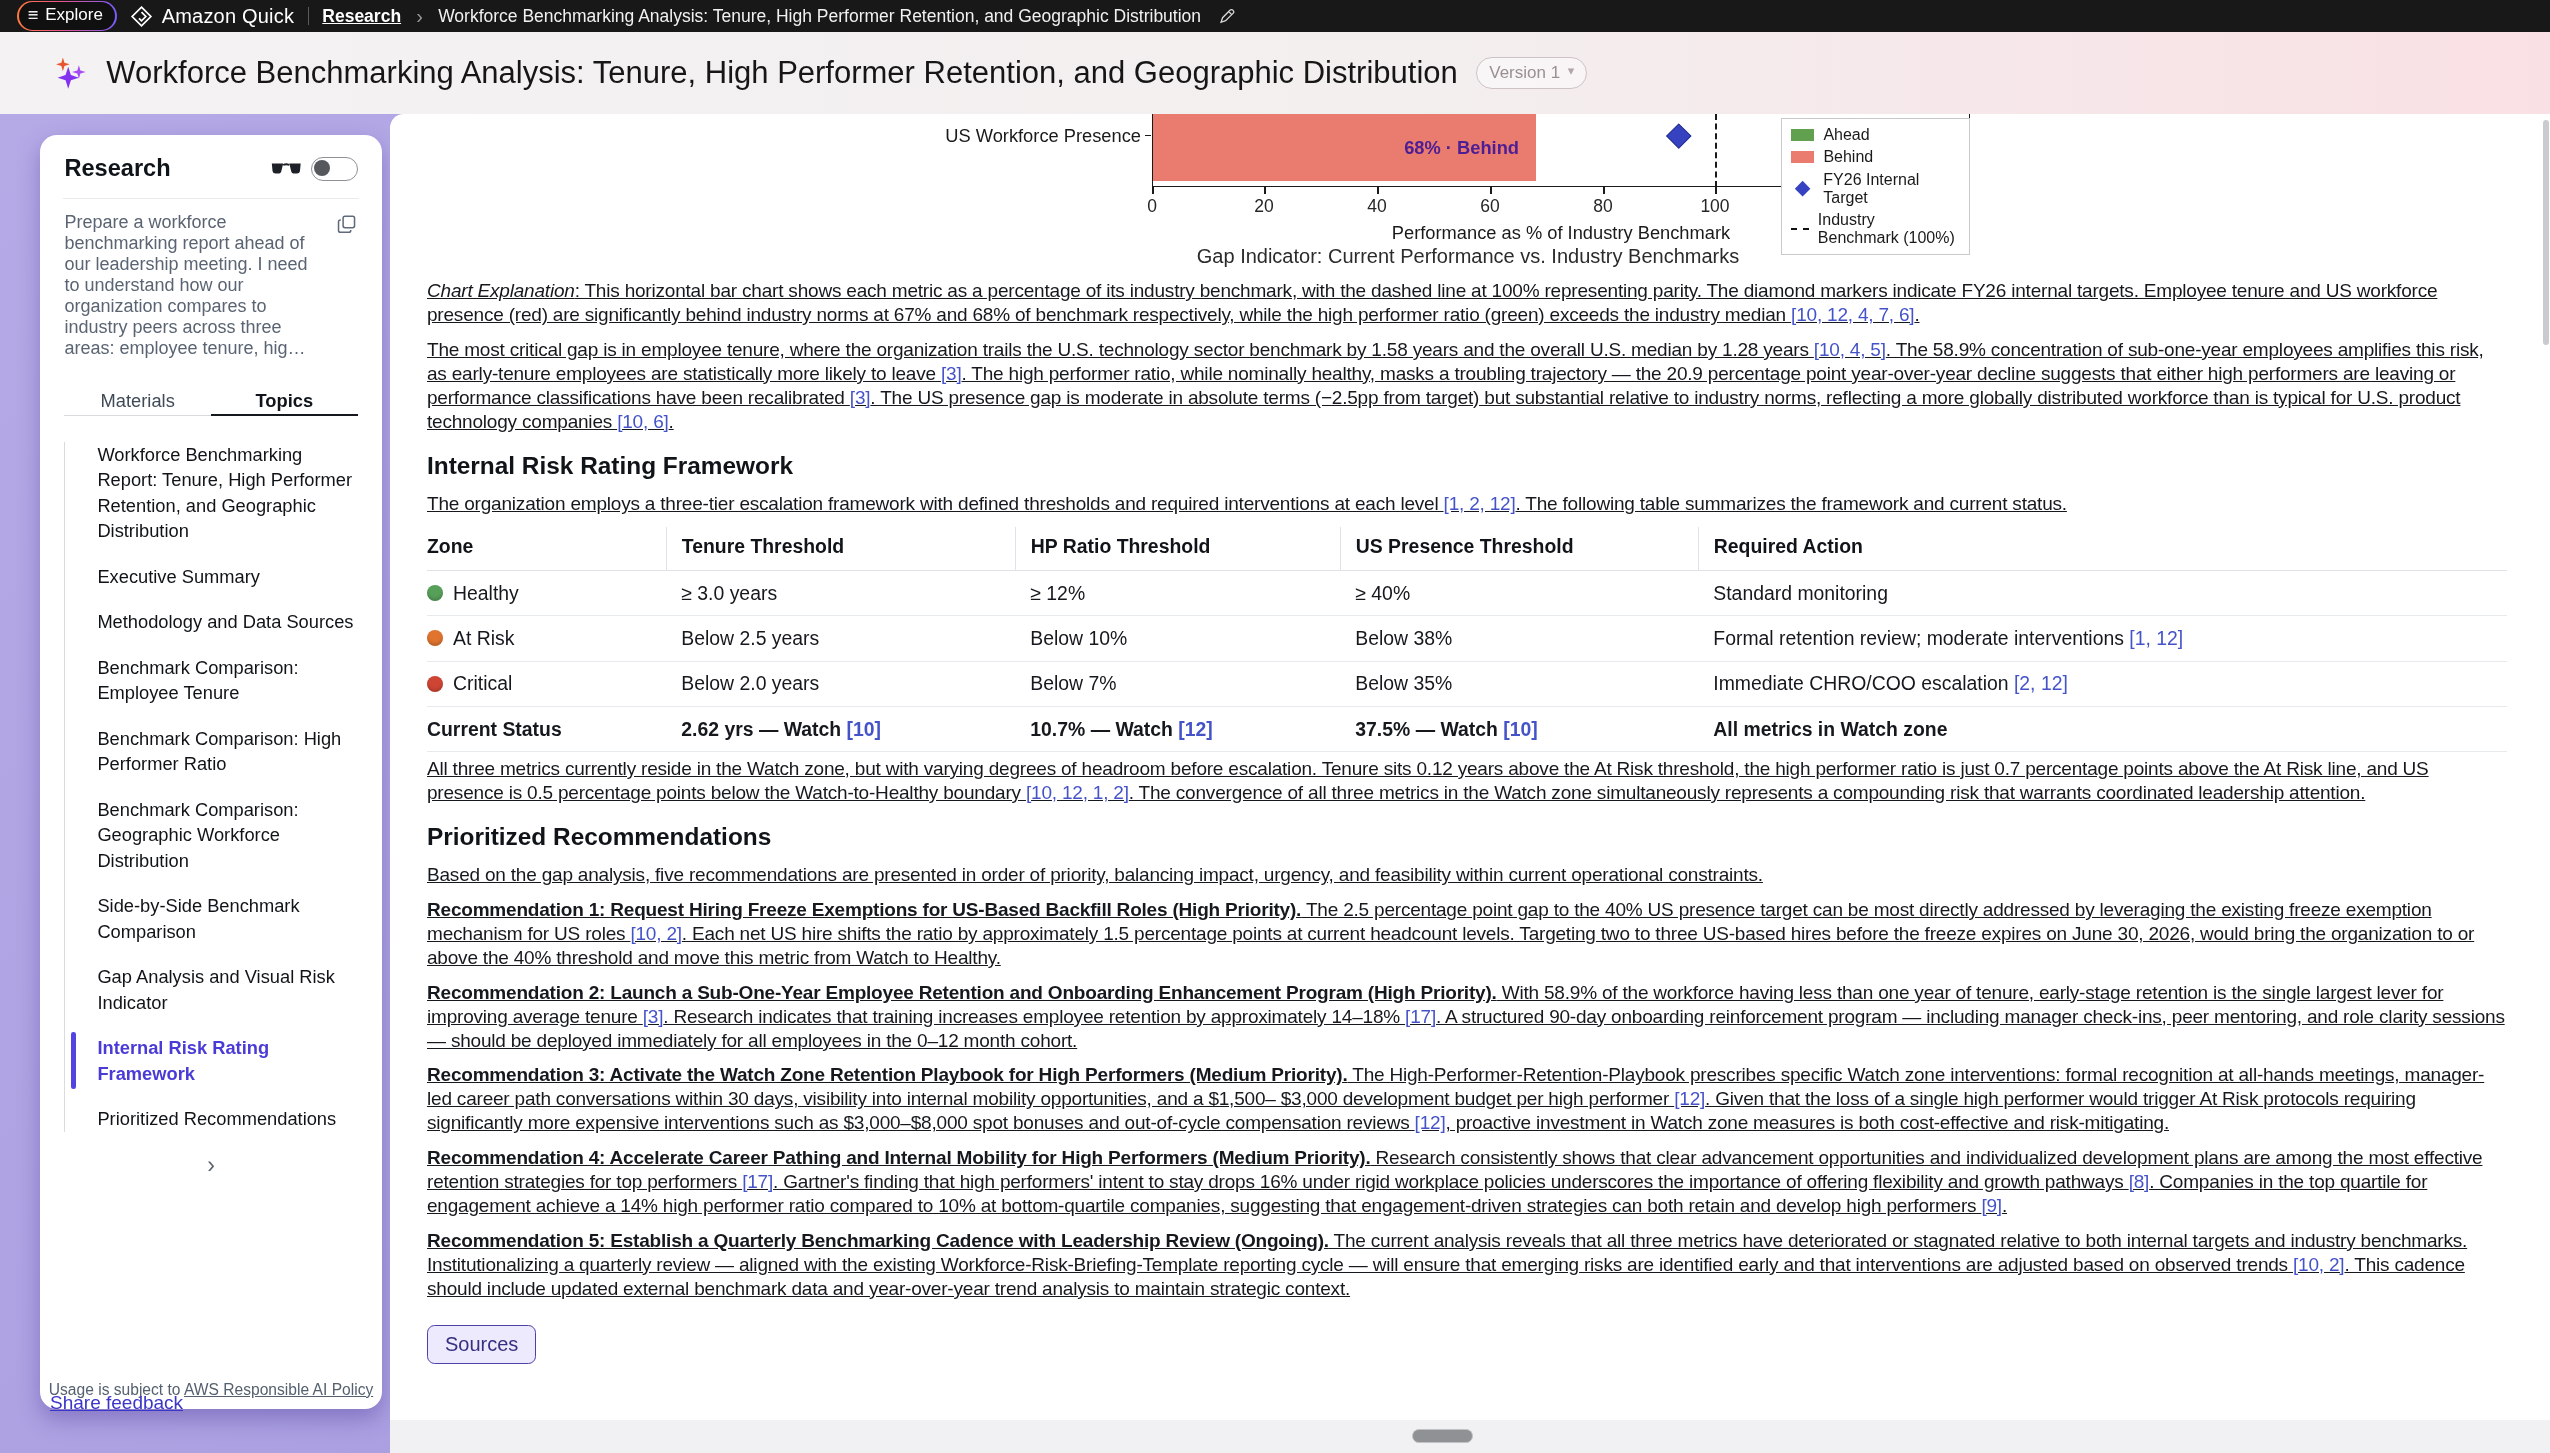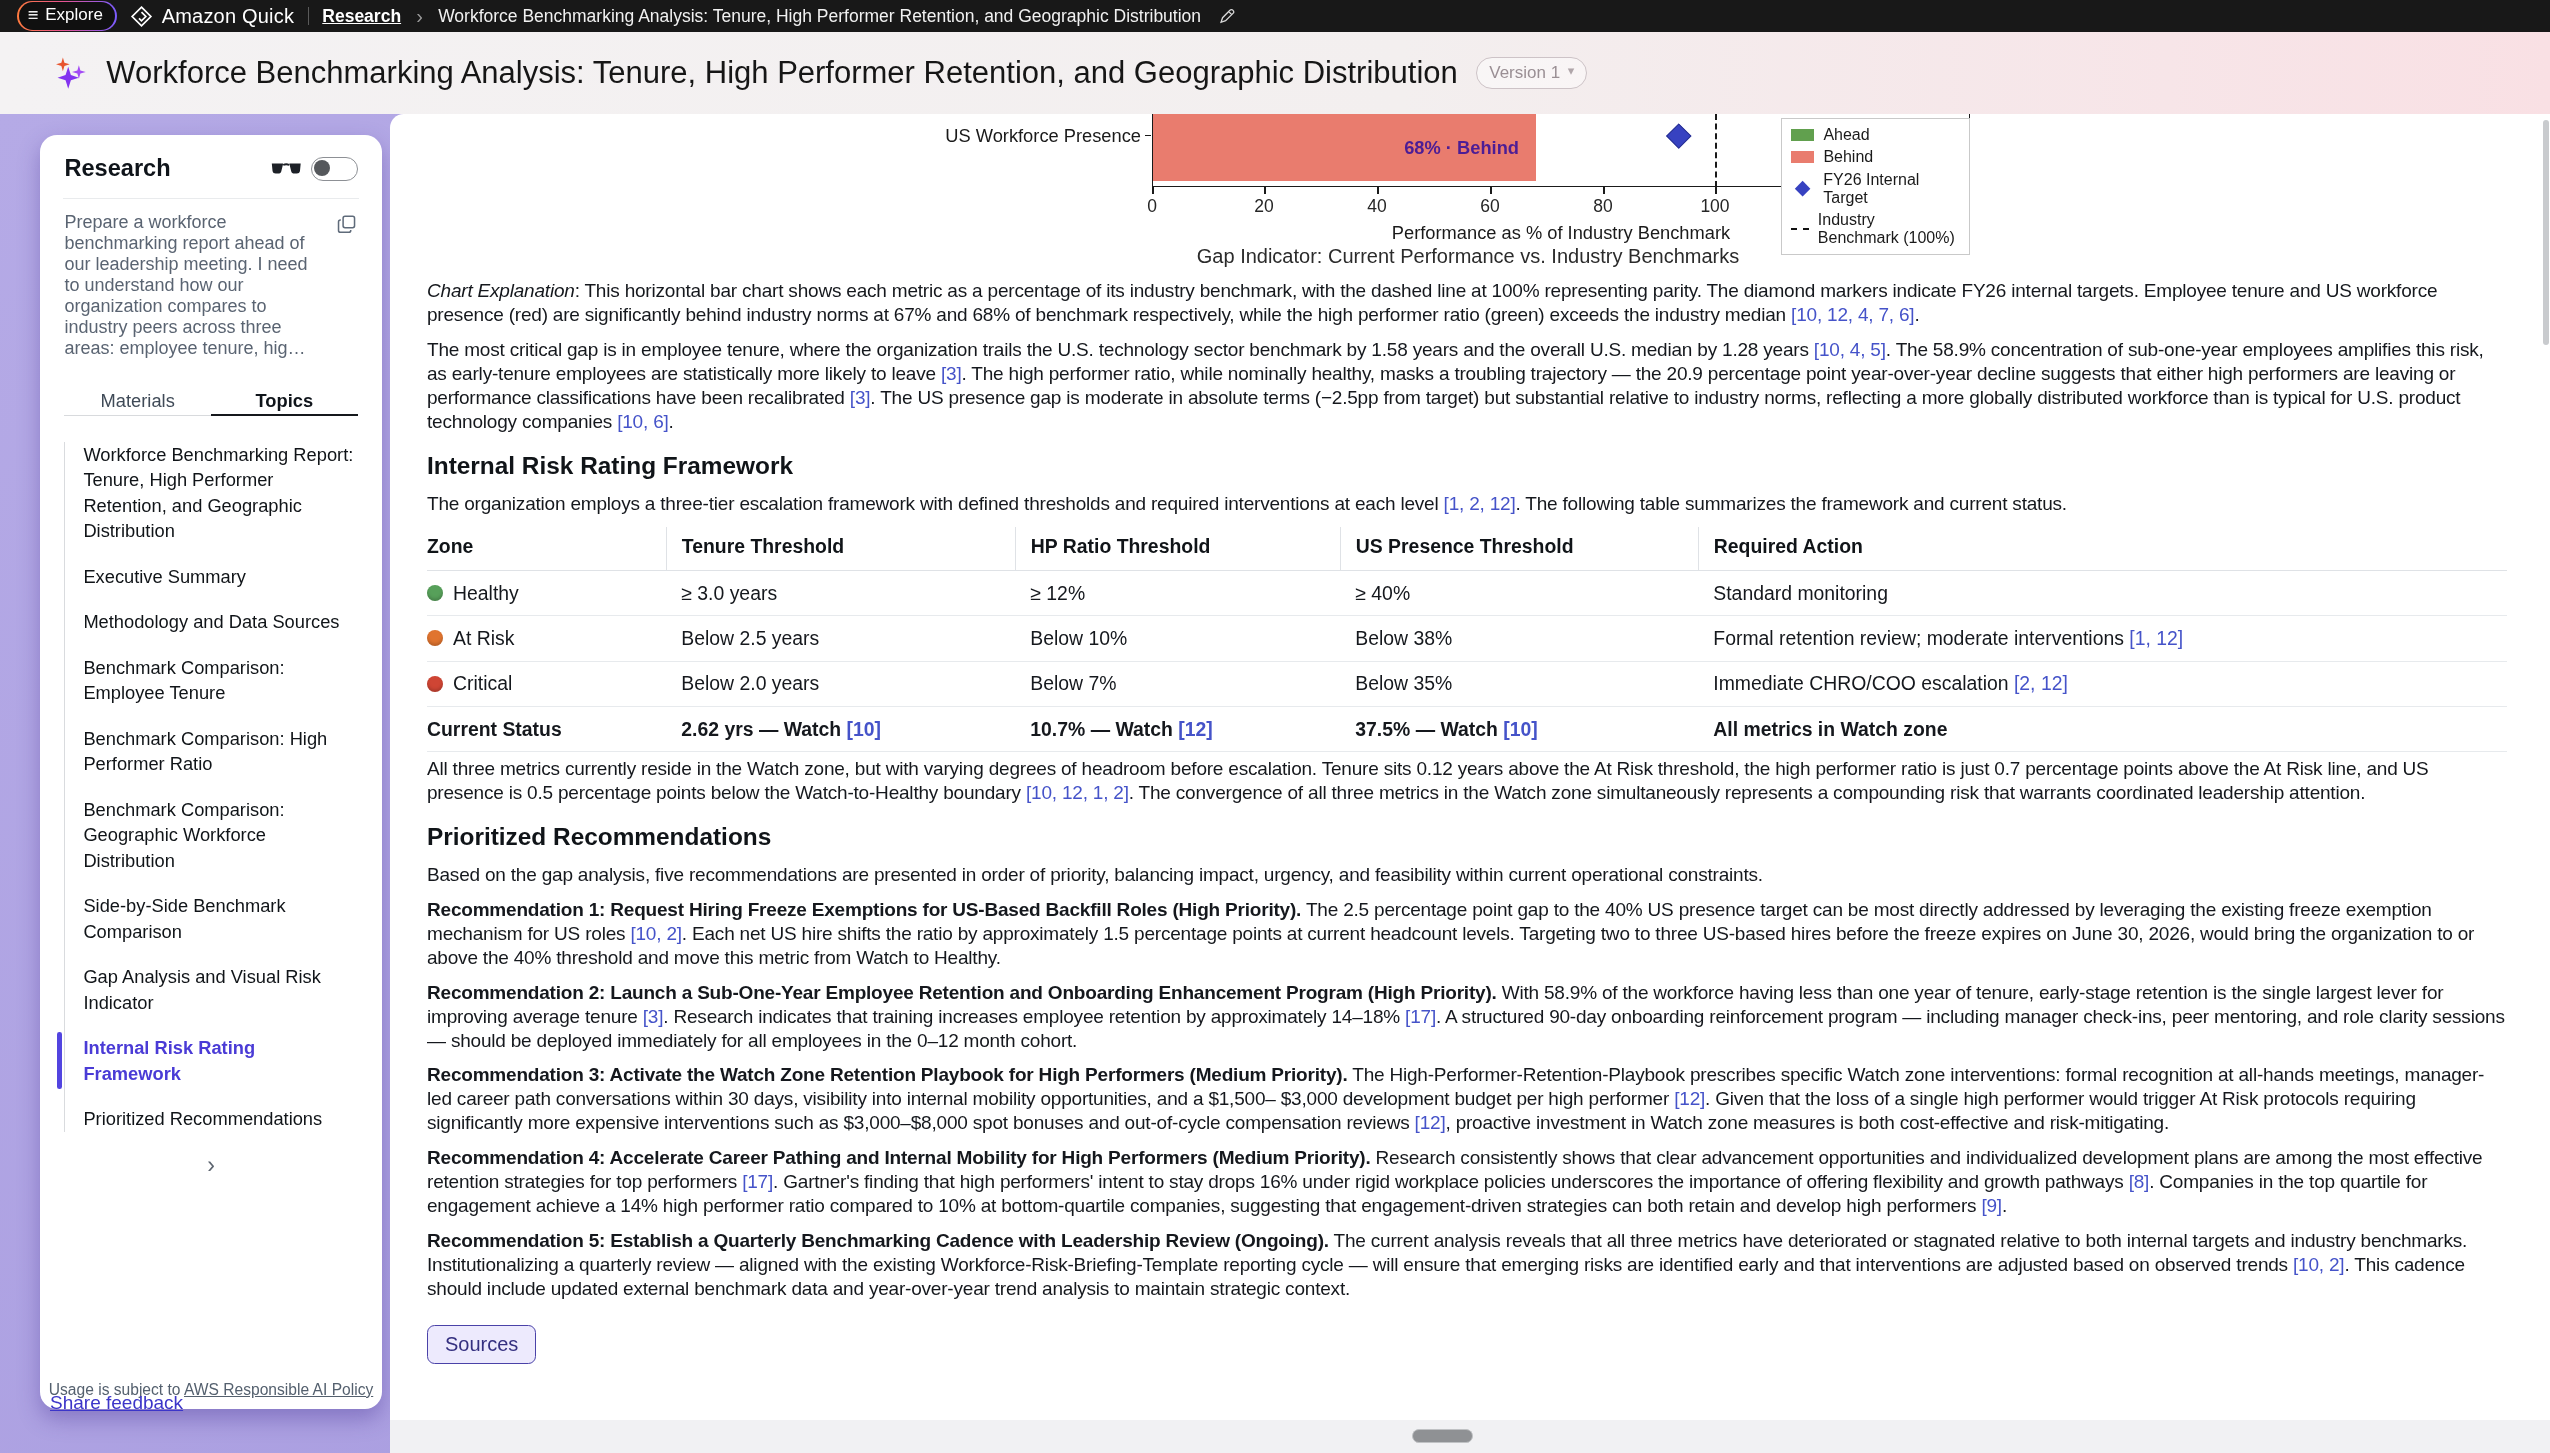--- a/index.html
+++ b/index.html
@@ -38,33 +38,33 @@
   .sb-controls{display:flex;align-items:center;gap:9.2px;}
   .toggle{width:47px;height:23.6px;border:1.5px solid #8d9095;border-radius:762px;position:relative;cursor:pointer;background:#fff;}
   .toggle .knob{position:absolute;left:2.3px;top:2.3px;width:16px;height:16px;border-radius:50%;background:#55585c;}
   .sb-divider{height:0.8px;background:#e9ebed;margin:15.3px -1.5px 13.7px -1.5px;}
   .prompt-row{display:flex;gap:10.7px;}
   .prompt{flex:1;font-size:18px;line-height:21px;color:#5a6472;}
   .copy-icon{flex:0 0 auto;cursor:pointer;margin-top:1.5px;}
   .tabs{display:flex;margin-top:30.5px;}
   .tab{flex:1;text-align:center;font-size:18.3px;color:#3f4a57;padding-bottom:2px;border-bottom:1.5px solid #d8dadd;cursor:pointer;}
   .tab.active{font-weight:700;color:#0f141a;border-bottom:2.3px solid #15181c;}
-  .topics{margin-top:26px;border-left:1.5px solid var(--rail);padding-left:18px;}
+  .topics{margin-top:26px;border-left:1.5px solid var(--rail);padding-left:32px;}
   .topic{position:relative;font-size:18.3px;line-height:25.5px;color:#101418;margin-bottom:20px;cursor:pointer;}
   .topic.active{color:var(--activeTopic);font-weight:700;}
   .topic.active::before{content:"";position:absolute;left:-26px;top:-3.1px;bottom:-3.1px;width:4.6px;border-radius:2.3px;background:var(--accent);}
   .topics-expand{text-align:center;font-size:23px;color:#5d6570;cursor:pointer;margin-top:1.5px;}
   .usage{position:absolute;bottom:10.7px;left:0;right:0;text-align:center;font-size:15.6px;color:#54606e;}
   .usage a{color:#54606e;text-decoration:underline;cursor:pointer;}
   .share-feedback{position:absolute;left:50px;top:1278px;font-size:19px;font-weight:500;color:#3c35c9;text-decoration:underline;cursor:pointer;}
 
   
   .main{position:absolute;left:390px;top:0;right:0;bottom:0;background:#fff;border-top-left-radius:13.7px;overflow:hidden;}
   .content{padding:0 43px 53px 37px;color:var(--ink);}
-  .content p{font-size:19px;line-height:24px;letter-spacing:-0.2px;margin-bottom:10.7px;}
+  .content p{font-size:19px;line-height:24px;letter-spacing:-0.2px;margin-bottom:10.7px;text-decoration:underline;}
   .content h2{font-size:24.4px;font-weight:700;color:#101418;margin:18.3px 0 12.2px 0;}
   .cite{color:var(--cite);cursor:pointer;}
   em.lead-italic{font-style:italic;}
 
   
   .chart-area{position:relative;height:153px;margin-bottom:12.2px;font-family:Liberation Sans, sans-serif;}
   .plot{position:absolute;left:725px;top:0;width:818px;height:73px;border-left:1.5px solid #1a1a1a;border-right:1.1px solid #1a1a1a;border-bottom:1.5px solid #1a1a1a;}
   .cat-label{position:absolute;left:473px;width:241px;top:10.7px;text-align:right;font-size:18.3px;color:#1a1a1a;}
   .cat-tick{position:absolute;left:718px;top:20.6px;width:6.1px;height:1.5px;background:#1a1a1a;}
   .bar{position:absolute;left:726px;top:0;height:67px;background:#e97c6e;display:flex;align-items:center;justify-content:flex-end;padding-right:17px;}

